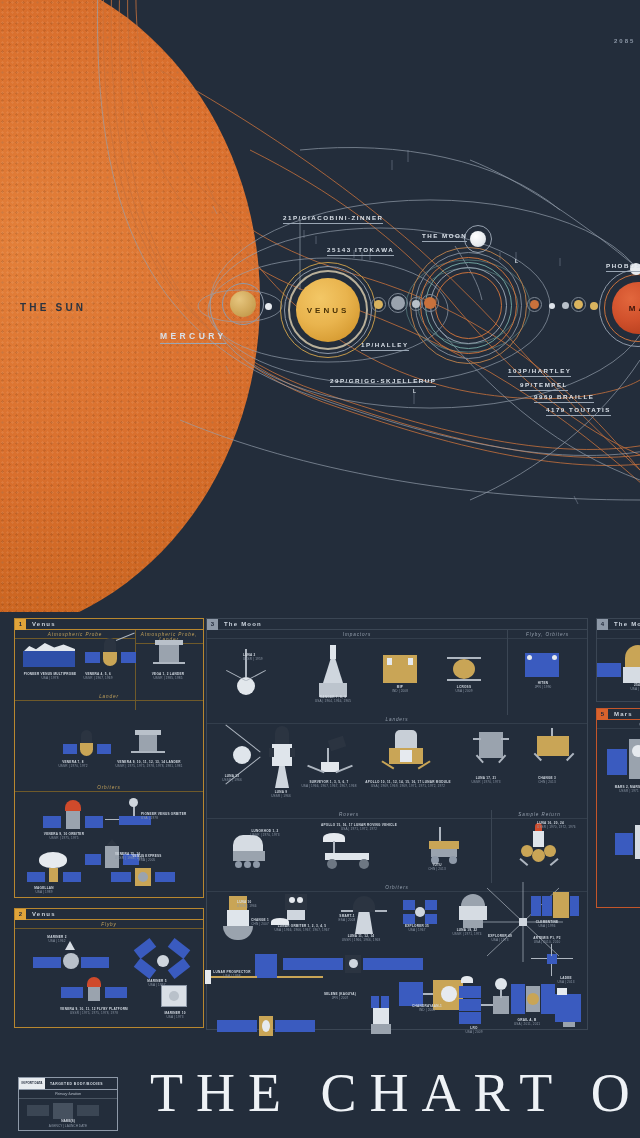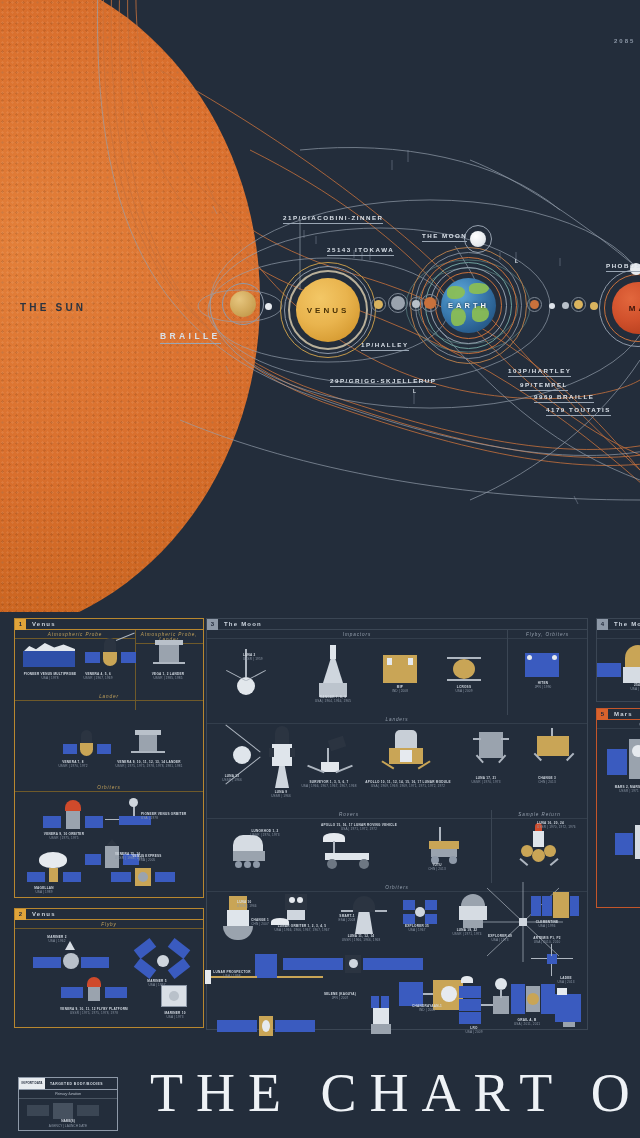--- a/index.html
+++ b/index.html
@@ -246,27 +246,20 @@
   <div class="planet" id="mercury"></div>
   <div class="ring" style="left:222px; top:283px; width:42px; height:42px; border-color:#8e99a8;"></div>
 
   <div class="planet" id="venus">
     <div class="nm">VENUS</div>
   </div>
   <div class="ring" style="left:288px; top:270px; width:80px; height:80px; border-color:#b9b09a; border-width:2px;"></div>
   <div class="ring" style="left:284px; top:266px; width:88px; height:88px; border-color:#8e99a8;"></div>
   <div class="ring" style="left:280px; top:262px; width:96px; height:96px; border-color:#c49a4a; border-width:1.5px;"></div>
 
-  <div class="planet" id="earth">
-    <div class="land" style="left:6px; top:8px; width:18px; height:13px;"></div>
-    <div class="land" style="left:28px; top:5px; width:20px; height:11px;"></div>
-    <div class="land" style="left:10px; top:30px; width:15px; height:18px;"></div>
-    <div class="land" style="left:31px; top:28px; width:17px; height:16px;"></div>
-    <div class="nm">EARTH</div>
-  </div>
   <div class="ring" style="left:435px; top:272px; width:67px; height:67px; border-color:#c8713c;"></div>
   <div class="ring" style="left:430px; top:267px; width:77px; height:77px; border-color:#95a0ae;"></div>
   <div class="ring" style="left:425px; top:262px; width:87px; height:87px; border-color:#6fa09c;"></div>
   <div class="ring" style="left:420px; top:257px; width:97px; height:97px; border-color:#c8713c;"></div>
   <div class="ring" style="left:415px; top:252px; width:107px; height:107px; border-color:#7b8694;"></div>
   <div class="ring" style="left:410px; top:247px; width:117px; height:117px; border-color:#b07a4a;"></div>
 
   <div class="planet" id="moon"></div>
   <div class="ring" style="left:464px; top:225px; width:28px; height:28px; border-color:#95a0ae;"></div>
 
@@ -293,21 +286,21 @@
   <div class="sb" style="left:549px; top:303px; width:6px; height:6px; background:#dde3ea;"></div>
   <div class="sb" style="left:562px; top:302px; width:7px; height:7px; background:#b8c0c9;"></div>
   <div class="sb" style="left:574px; top:300px; width:9px; height:9px; background:#d9b35e;"></div>
   <div class="sbring" style="left:571px; top:297px; width:15px; height:15px;"></div>
   <div class="sb" style="left:590px; top:302px; width:8px; height:8px; background:#d9b35e;"></div>
 
   <div class="lbl u" style="left:283px; top:214px;">21P/GIACOBINI-ZINNER</div>
   <div class="lbl u" style="left:327px; top:246px;">25143 ITOKAWA</div>
   <div class="lbl u" style="left:422px; top:232px;">THE MOON</div>
   <div class="lbl u" style="left:606px; top:262px;">PHOBOS</div>
-  <div class="lbl u big" style="left:160px; top:331px;">BRAILLE</div>
+  <div class="lbl u big" style="left:160px; top:331px;">MERCURY</div>
   <div class="lbl u" style="left:361px; top:341px;">1P/HALLEY</div>
   <div class="lbl u" style="left:330px; top:377px;">29P/GRIGG-SKJELLERUP</div>
   <div class="lbl u" style="left:508px; top:367px;">103P/HARTLEY</div>
   <div class="lbl u" style="left:520px; top:381px;">9P/TEMPEL</div>
   <div class="lbl u" style="left:534px; top:393px;">9969 BRAILLE</div>
   <div class="lbl u" style="left:546px; top:406px;">4179 TOUTATIS</div>
 
   <div class="lbl" style="left:515px; top:258px; font-size:5px;">L</div>
   <div class="lbl" style="left:413px; top:388px; font-size:5px;">L</div>
 

